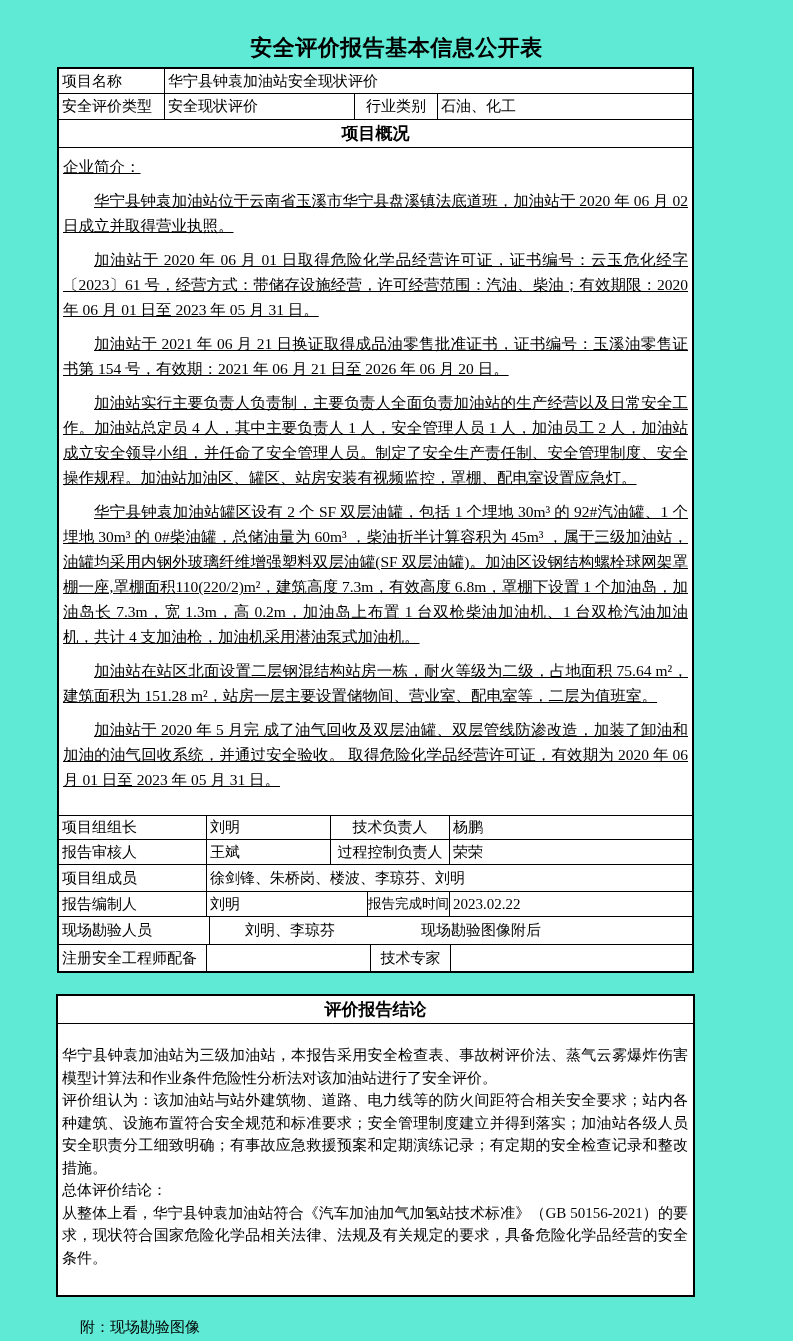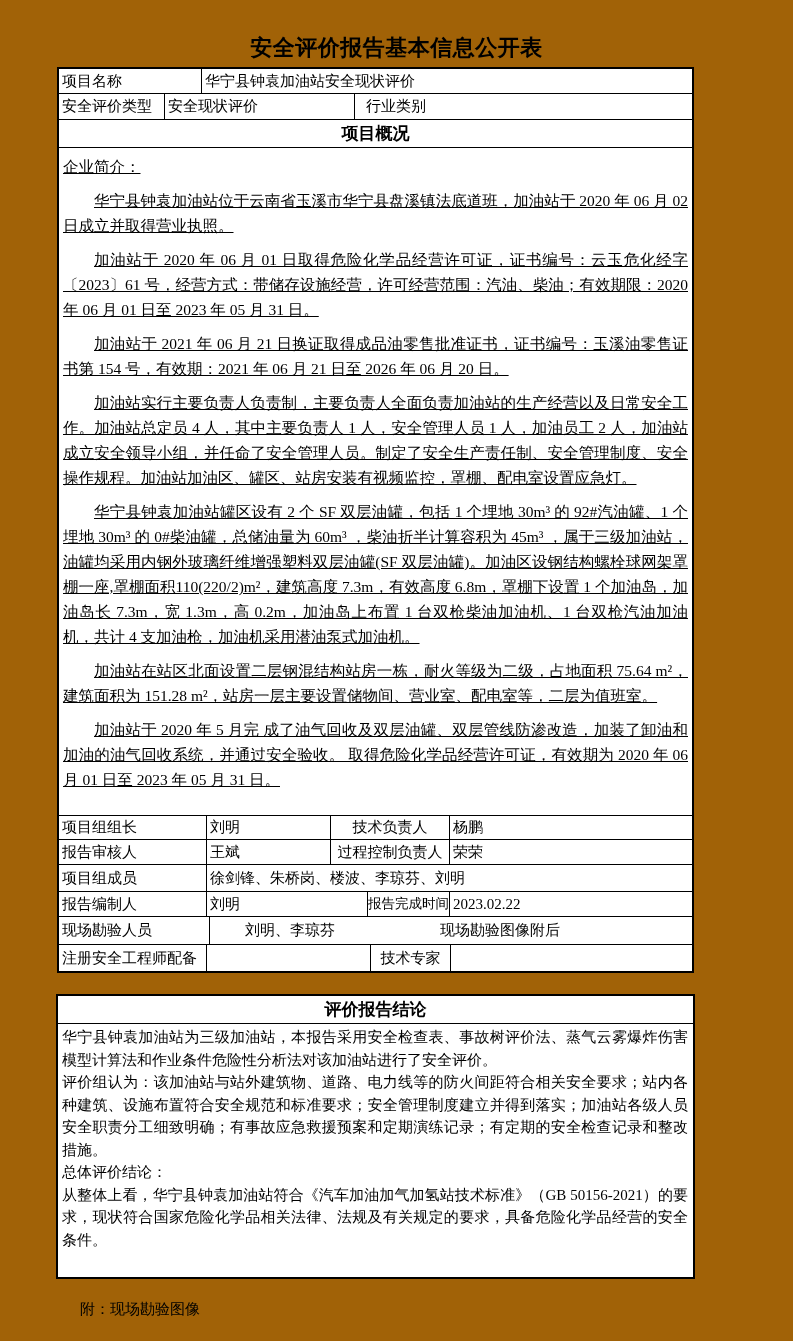--- a/index.html
+++ b/index.html
@@ -1,19 +1,19 @@
 <!DOCTYPE html>
 <html lang="zh"><head>
 <meta charset="utf-8">
 <style>
   html,body{margin:0;padding:0;background:#fff;}
   .page{
     position:relative;
     width:793px;height:1341px;
-    background:#a16207;
+    background:#5eead4;
     color:#000;
     font-family:"Liberation Serif","DejaVu Serif",serif;
     font-size:15px;
     overflow:hidden;
   }
   .doc-title{
     margin:33px 0 0 0;
     text-align:center;
     font-size:22px;
     font-weight:bold;
@@ -21,21 +21,21 @@
   }
   
   .t{
     border:2px solid #000;
     margin-left:57px;
     width:637px;
     box-sizing:border-box;
     background:#fff;
   }
   .row{display:flex;align-items:center;border-top:1.5px solid #000;box-sizing:border-box;}
-  .row:first-child{border-top:none;gap:37px;}
+  .row:first-child{border-top:none;}
   .c{
     border-left:1.5px solid #000;
     box-sizing:border-box;
     padding:0 3px;
     white-space:nowrap;
     overflow:hidden;
     align-self:stretch;
     display:flex;align-items:center;
   }
   .c:first-child{border-left:none;}
@@ -54,29 +54,30 @@
     font-size:15.5px;
     line-height:25px;
   }
   .overview p{
     margin:0 0 9px 0;
     text-indent:2em;
     text-align:justify;
   }
   .overview p.nodent{text-indent:0;}
   
-  .spread{display:flex;align-items:center;gap:19px;}
+  .spread{display:flex;align-items:center;}
   .spread .s1{margin-left:35px;}
   .spread .s2{margin-left:86px;}
   
   .concl-body{
     padding:2px 5px 26px 4px;
     font-size:15px;
     line-height:22.5px;
     box-sizing:border-box;
+    margin-top:18px;
   }
   .concl-body div{text-align:justify;margin:0;}
   .footer-note{
     margin:21px 0 0 80px;
     font-size:15px;
   }
   .gap21{height:21px}
 </style>
 </head>
 <body>
@@ -89,20 +90,21 @@
 
     <div class="row h24">
       <div class="c" style="width:105px">项目名称</div>
       <div class="c grow">华宁县钟袁加油站安全现状评价</div>
     </div>
 
     <div class="row h26">
       <div class="c" style="width:105px">安全评价类型</div>
       <div class="c" style="width:190px">安全现状评价</div>
       <div class="c ctr" style="width:83px">行业类别</div>
+      <div class="c grow">石油、化工</div>
     </div>
 
     <div class="row h28">
       <div class="c grow hdr">项目概况</div>
     </div>
 
     <div class="row">
       <div class="c grow overview" style="display:block;white-space:normal;text-decoration:underline;">
         <p class="nodent">企业简介：</p>
         <p>华宁县钟袁加油站位于云南省玉溪市华宁县盘溪镇法底道班，加油站于 2020 年 06 月 02 日成立并取得营业执照。</p>

